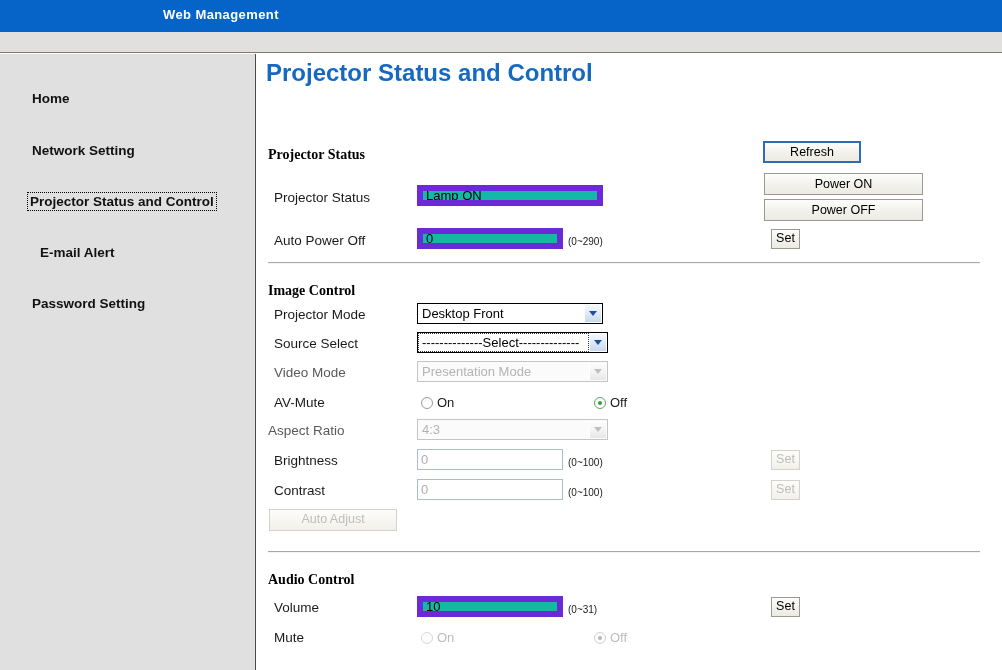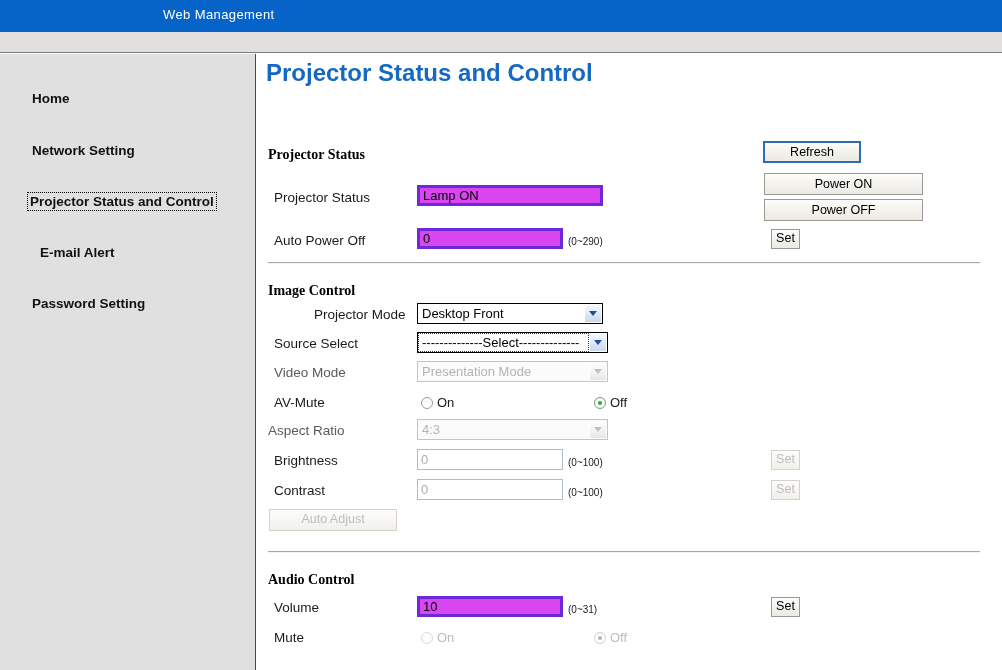--- a/index.html
+++ b/index.html
@@ -16,21 +16,21 @@
     position: absolute;
     left: 0; top: 0;
     width: 1002px; height: 32px;
     background: #0663c8;
   }
   .header-title {
     position: absolute;
     left: 163px; top: 7px;
     color: #ffffff;
     font-size: 13px;
-    font-weight: normal;
+    font-weight: bold;
     letter-spacing: 0.4px;
     white-space: nowrap;
   }
   .header-strip {
     position: absolute;
     left: 0; top: 32px;
     width: 1002px; height: 21px;
     background: #e2e0de;
     border-bottom: 1px solid #7b7b7b;
   }
@@ -110,22 +110,22 @@
     position: absolute;
     height: 0;
     border-top: 1px solid #a8a8a0;
     border-bottom: 1px solid #f4f4f0;
   }
 
   
   .tbox {
     position: absolute;
     height: 21px;
-    border: 3px solid #6d28d9;
-    background: #d946ef;
+    border: 6px solid #6d28d9;
+    background: #14b8a6;
     font-family: "Liberation Sans", sans-serif;
     font-size: 13px;
     color: #000000;
     padding: 0 2px 0 3px;
     line-height: 19px;
     outline: none;
   }
   .tbox.disabled {
     color: #adadad;
     background: #ffffff;
@@ -268,21 +268,21 @@
 
   <div class="btn default" style="left:506px; top:87px; width:98px; height:22px; line-height:18px;">Refresh</div>
   <div class="btn" style="left:507px; top:119px; width:159px; height:22px;">Power ON</div>
   <div class="btn" style="left:507px; top:145px; width:159px; height:22px;">Power OFF</div>
   <div class="btn" style="left:514px; top:175px; width:29px; height:20px; line-height:17px;">Set</div>
 
   <div class="hr" style="left:11px; top:208px; width:712px;"></div>
 
   <div class="section-label" style="left:11px; top:229px;">Image Control</div>
 
-  <div class="row-label" style="left:17px; top:253px;margin-left:40px;">Projector Mode</div>
+  <div class="row-label" style="left:17px; top:253px;">Projector Mode</div>
   <div class="sel" style="left:160px; top:249px; width:186px;">
     <span class="sel-text">Desktop Front</span>
     <span class="arrow-box"></span>
   </div>
 
   <div class="row-label" style="left:17px; top:282px;">Source Select</div>
   <div class="sel focused" style="left:160px; top:278px; width:191px;">
     <span class="inner-dot"></span>
     <span class="sel-text">--------------Select--------------</span>
     <span class="arrow-box"></span>

